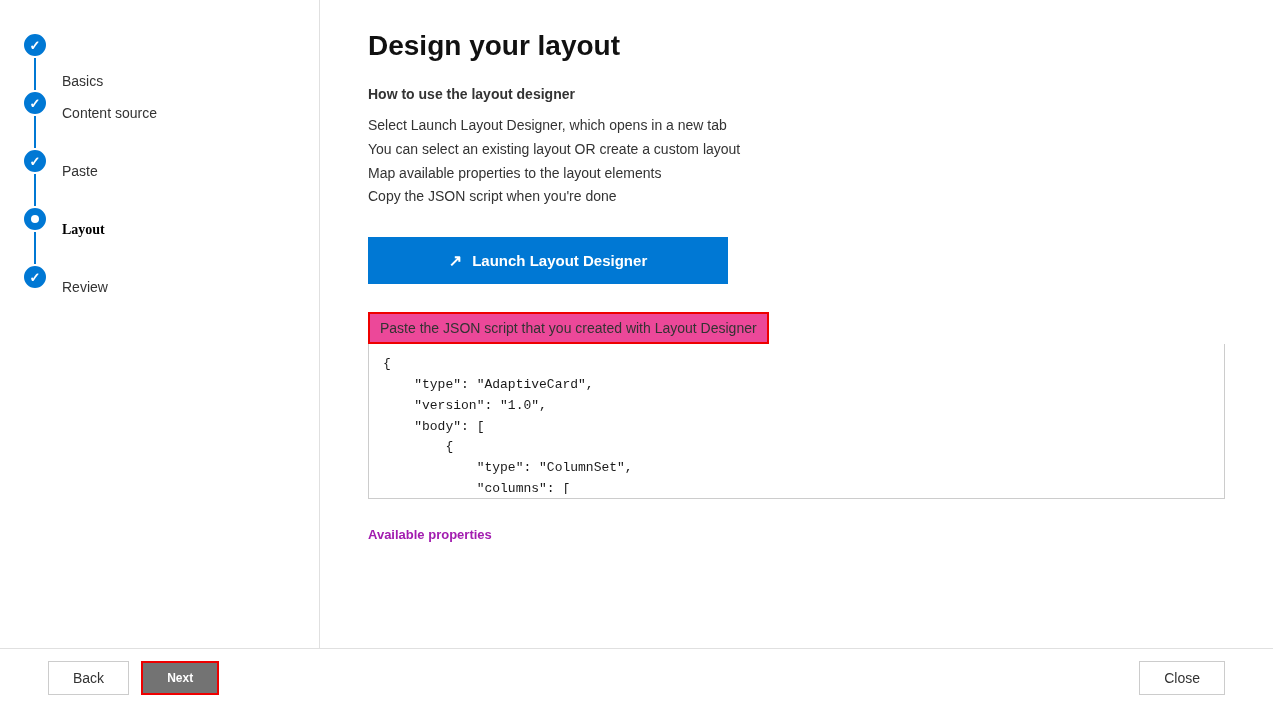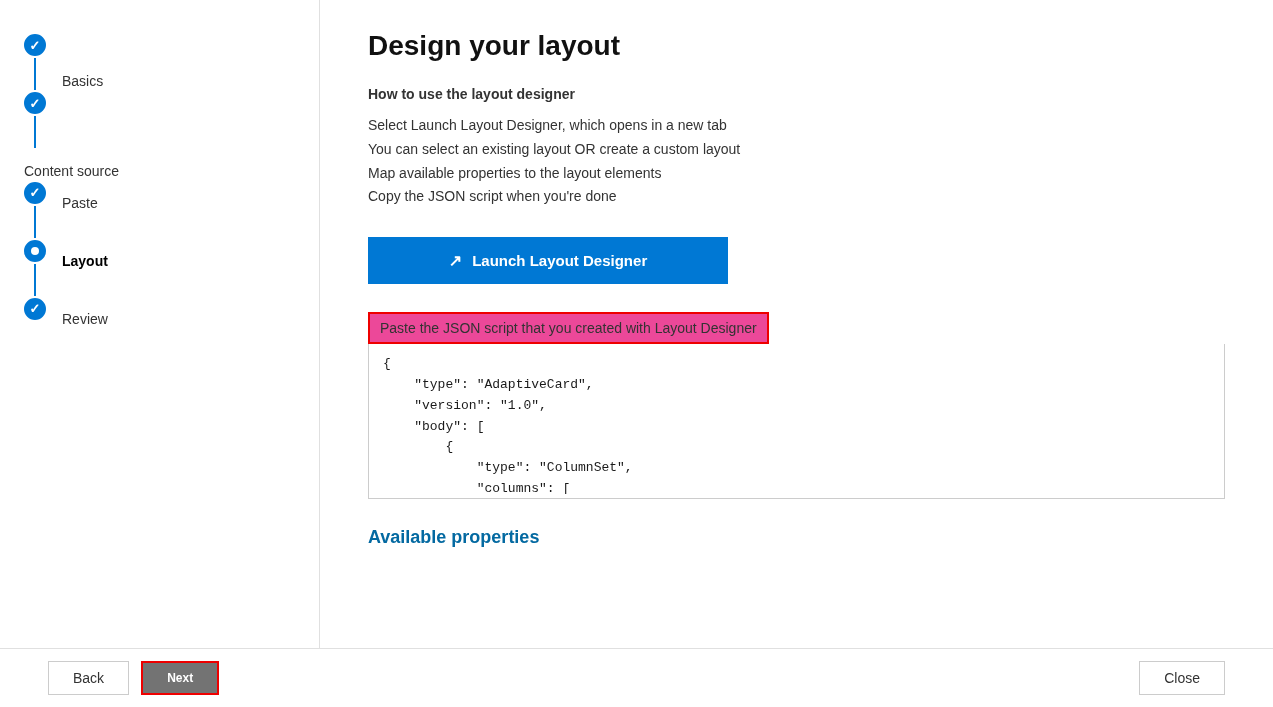--- a/index.html
+++ b/index.html
@@ -162,23 +162,23 @@
       padding: 10px 14px;
       font-family: 'Courier New', monospace;
       font-size: 13px;
       color: #1a1a1a;
       resize: none;
       line-height: 1.6;
       background: #fff;
     }
 
     .available-properties {
-      font-size: 18px;
-      font-weight: 600;
-      color: #0369a1;
+      font-size: 13px;
+      font-weight: 600;
+      color: #a21caf;
       margin-bottom: 12px;
     }
 
     
     .bottom-bar {
       display: flex;
       align-items: center;
       justify-content: space-between;
       padding: 12px 48px;
       border-top: 1px solid #e0e0e0;
@@ -233,41 +233,41 @@
   <div class="sidebar">
 
     <div style="display:flex; align-items:flex-end; padding: 14px 24px 0 24px;">
       <div class="step-col" style="margin-right:16px;">
         <div class="step-circle completed"></div>
         <div class="connector-line"></div>
       </div>
       <span class="sidebar-label">Basics</span>
     </div>
 
-    <div style="display:flex; align-items:flex-start; padding: 0 24px 0 24px; flex-direction: column;">
+    <div style="display:flex; align-items:flex-start; padding: 0 24px 0 24px;">
       <div class="step-col" style="margin-right:16px;">
         <div class="step-circle completed"></div>
         <div class="connector-line"></div>
       </div>
       <div style="padding-top:12px;">
         <span class="sidebar-label">Content source</span>
       </div>
     </div>
 
     <div style="display:flex; align-items:flex-start; padding: 0 24px 0 24px;">
       <div class="step-col" style="margin-right:16px;">
         <div class="step-circle completed"></div>
         <div class="connector-line"></div>
       </div>
       <div style="padding-top:12px;">
         <span class="sidebar-label">Paste</span>
       </div>
     </div>
 
-    <div style="display:flex; align-items:flex-start; padding: 0 24px 0 24px;">
+    <div style="display:flex; align-items:flex-start; padding: 0 24px 0 24px; font-family: Liberation Serif, serif;">
       <div class="step-col" style="margin-right:16px;">
         <div class="step-circle active"></div>
         <div class="connector-line"></div>
       </div>
       <div style="padding-top:12px;">
         <span class="sidebar-label" style="font-weight:700; color:#000;">Layout</span>
       </div>
     </div>
 
     <div style="display:flex; align-items:flex-start; padding: 0 24px 0 24px;">

